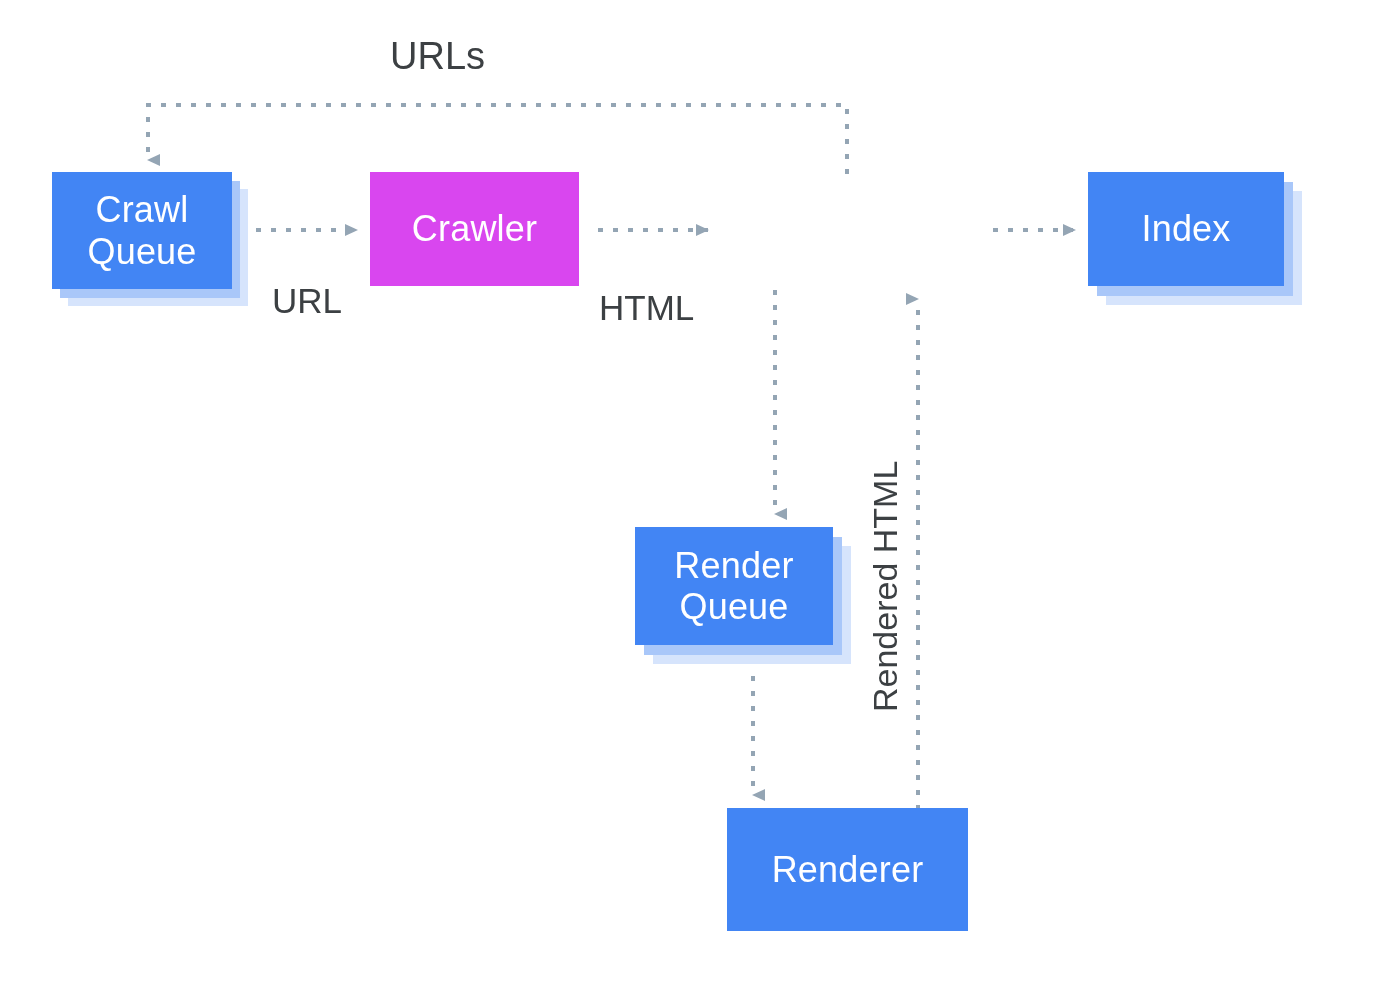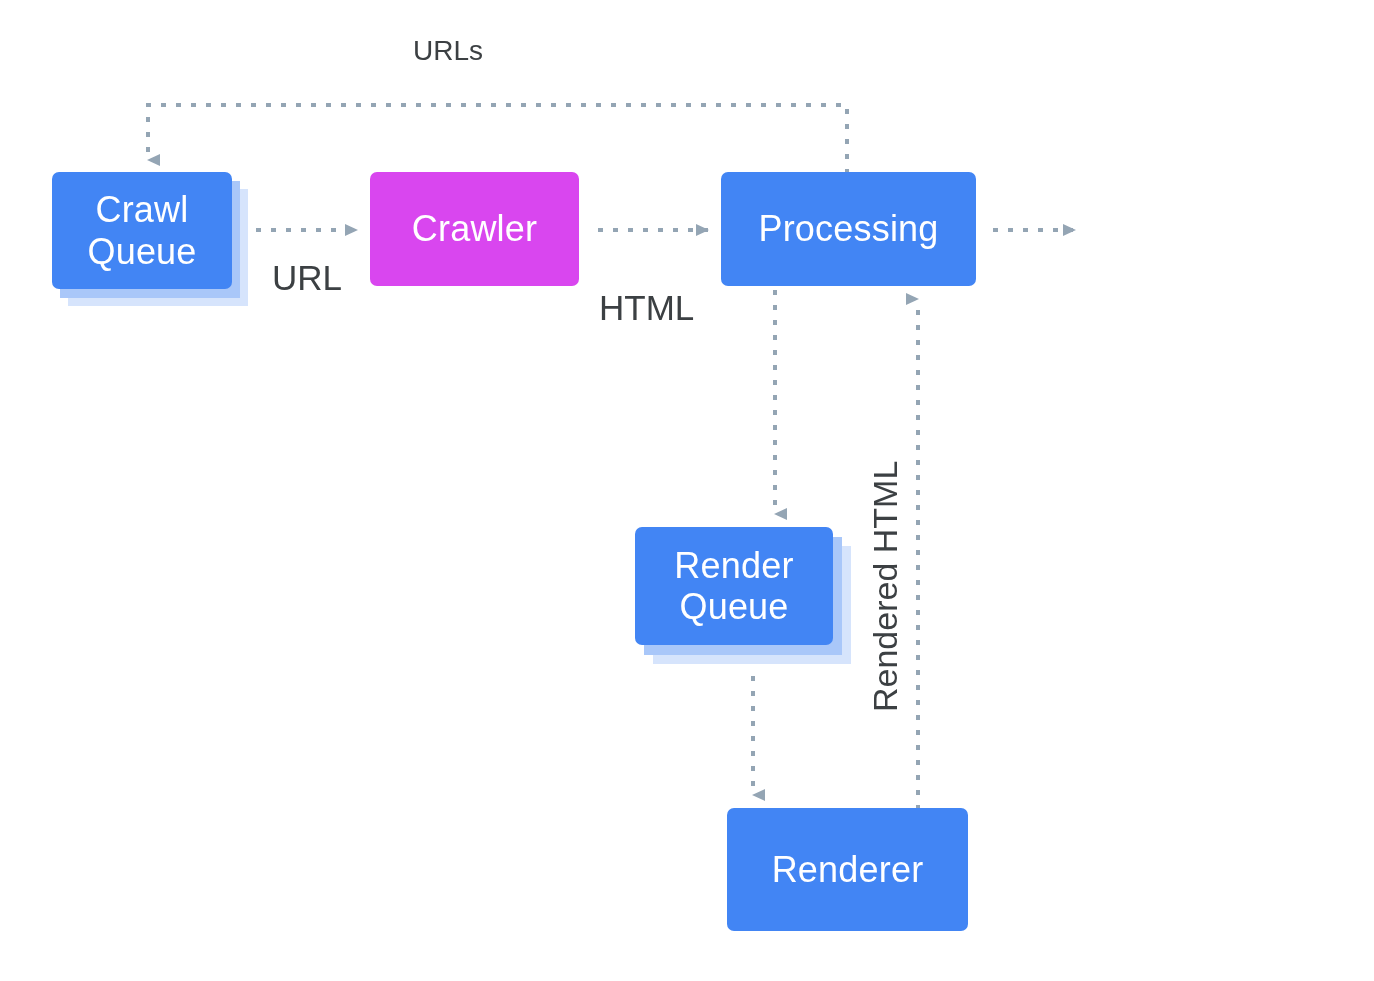--- a/index.html
+++ b/index.html
@@ -38,21 +38,20 @@
     left: 0;
     top: 0;
     box-sizing: border-box;
     display: flex;
     align-items: center;
     justify-content: center;
     text-align: center;
     color: #ffffff;
     line-height: 1.15;
     letter-spacing: 0.2px;
-    border-radius: 7px;
   }
   .label {
     position: absolute;
     color: #3c4043;
     white-space: nowrap;
     line-height: 1;
   }
   .label.vert {
     transform-origin: left top;
   }
@@ -114,45 +113,47 @@
       </div>
     </div>
   </div>
 
   <div class="node" style="left:370px; top:172px; width:209px; height:114px;">
     <div class="face" style="width:209px; height:114px; background:#d946ef; font-size:36px;">
       <div>Crawler</div>
     </div>
   </div>
 
-  <div class="node" style="left:721px; top:172px; width:255px; height:114px;">
-    <div class="face" style="width:255px; height:114px; background:#4285f4; font-size:36px;">
-      <div>Processing</div>
+
+  <div class="node" style="left:1088px; top:172px; width:196px; height:114px;">
+    <div class="layer" style="left:18px; top:19px; width:196px; height:114px; background:#d6e4fc;"></div>
+    <div class="layer" style="left:9px; top:10px; width:196px; height:114px; background:#a9c7f9;"></div>
+    <div class="face" style="width:196px; height:114px; background:#4285f4; font-size:36px;">
+      <div>Index</div>
     </div>
   </div>
-
 
   <div class="node" style="left:635px; top:527px; width:224px; height:118px;">
     <div class="layer" style="left:18px; top:19px; width:198px; height:118px; background:#d6e4fc;"></div>
     <div class="layer" style="left:9px; top:10px; width:198px; height:118px; background:#a9c7f9;"></div>
     <div class="face" style="width:198px; height:118px; background:#4285f4; font-size:36px;">
       <div>
         <div>Render</div>
         <div>Queue</div>
       </div>
     </div>
   </div>
 
   <div class="node" style="left:727px; top:808px; width:241px; height:123px;">
     <div class="face" style="width:241px; height:123px; background:#4285f4; font-size:36px;">
       <div>Renderer</div>
     </div>
   </div>
 
-  <div class="label" style="left:413px; top:37px; font-size:28px;">URLs</div>
+  <div class="label" style="left:390px; top:37px; font-size:38px;">URLs</div>
 
-  <div class="label" style="left:272px; top:260px; font-size:35px;">URL</div>
+  <div class="label" style="left:272px; top:283px; font-size:35px;">URL</div>
 
   <div class="label" style="left:599px; top:290px; font-size:35px;">HTML</div>
 
   <div class="label vert" style="left:868px; top:712px; font-size:34px; transform:rotate(-90deg);">Rendered HTML</div>
 
 </div>
 
 </body></html>

